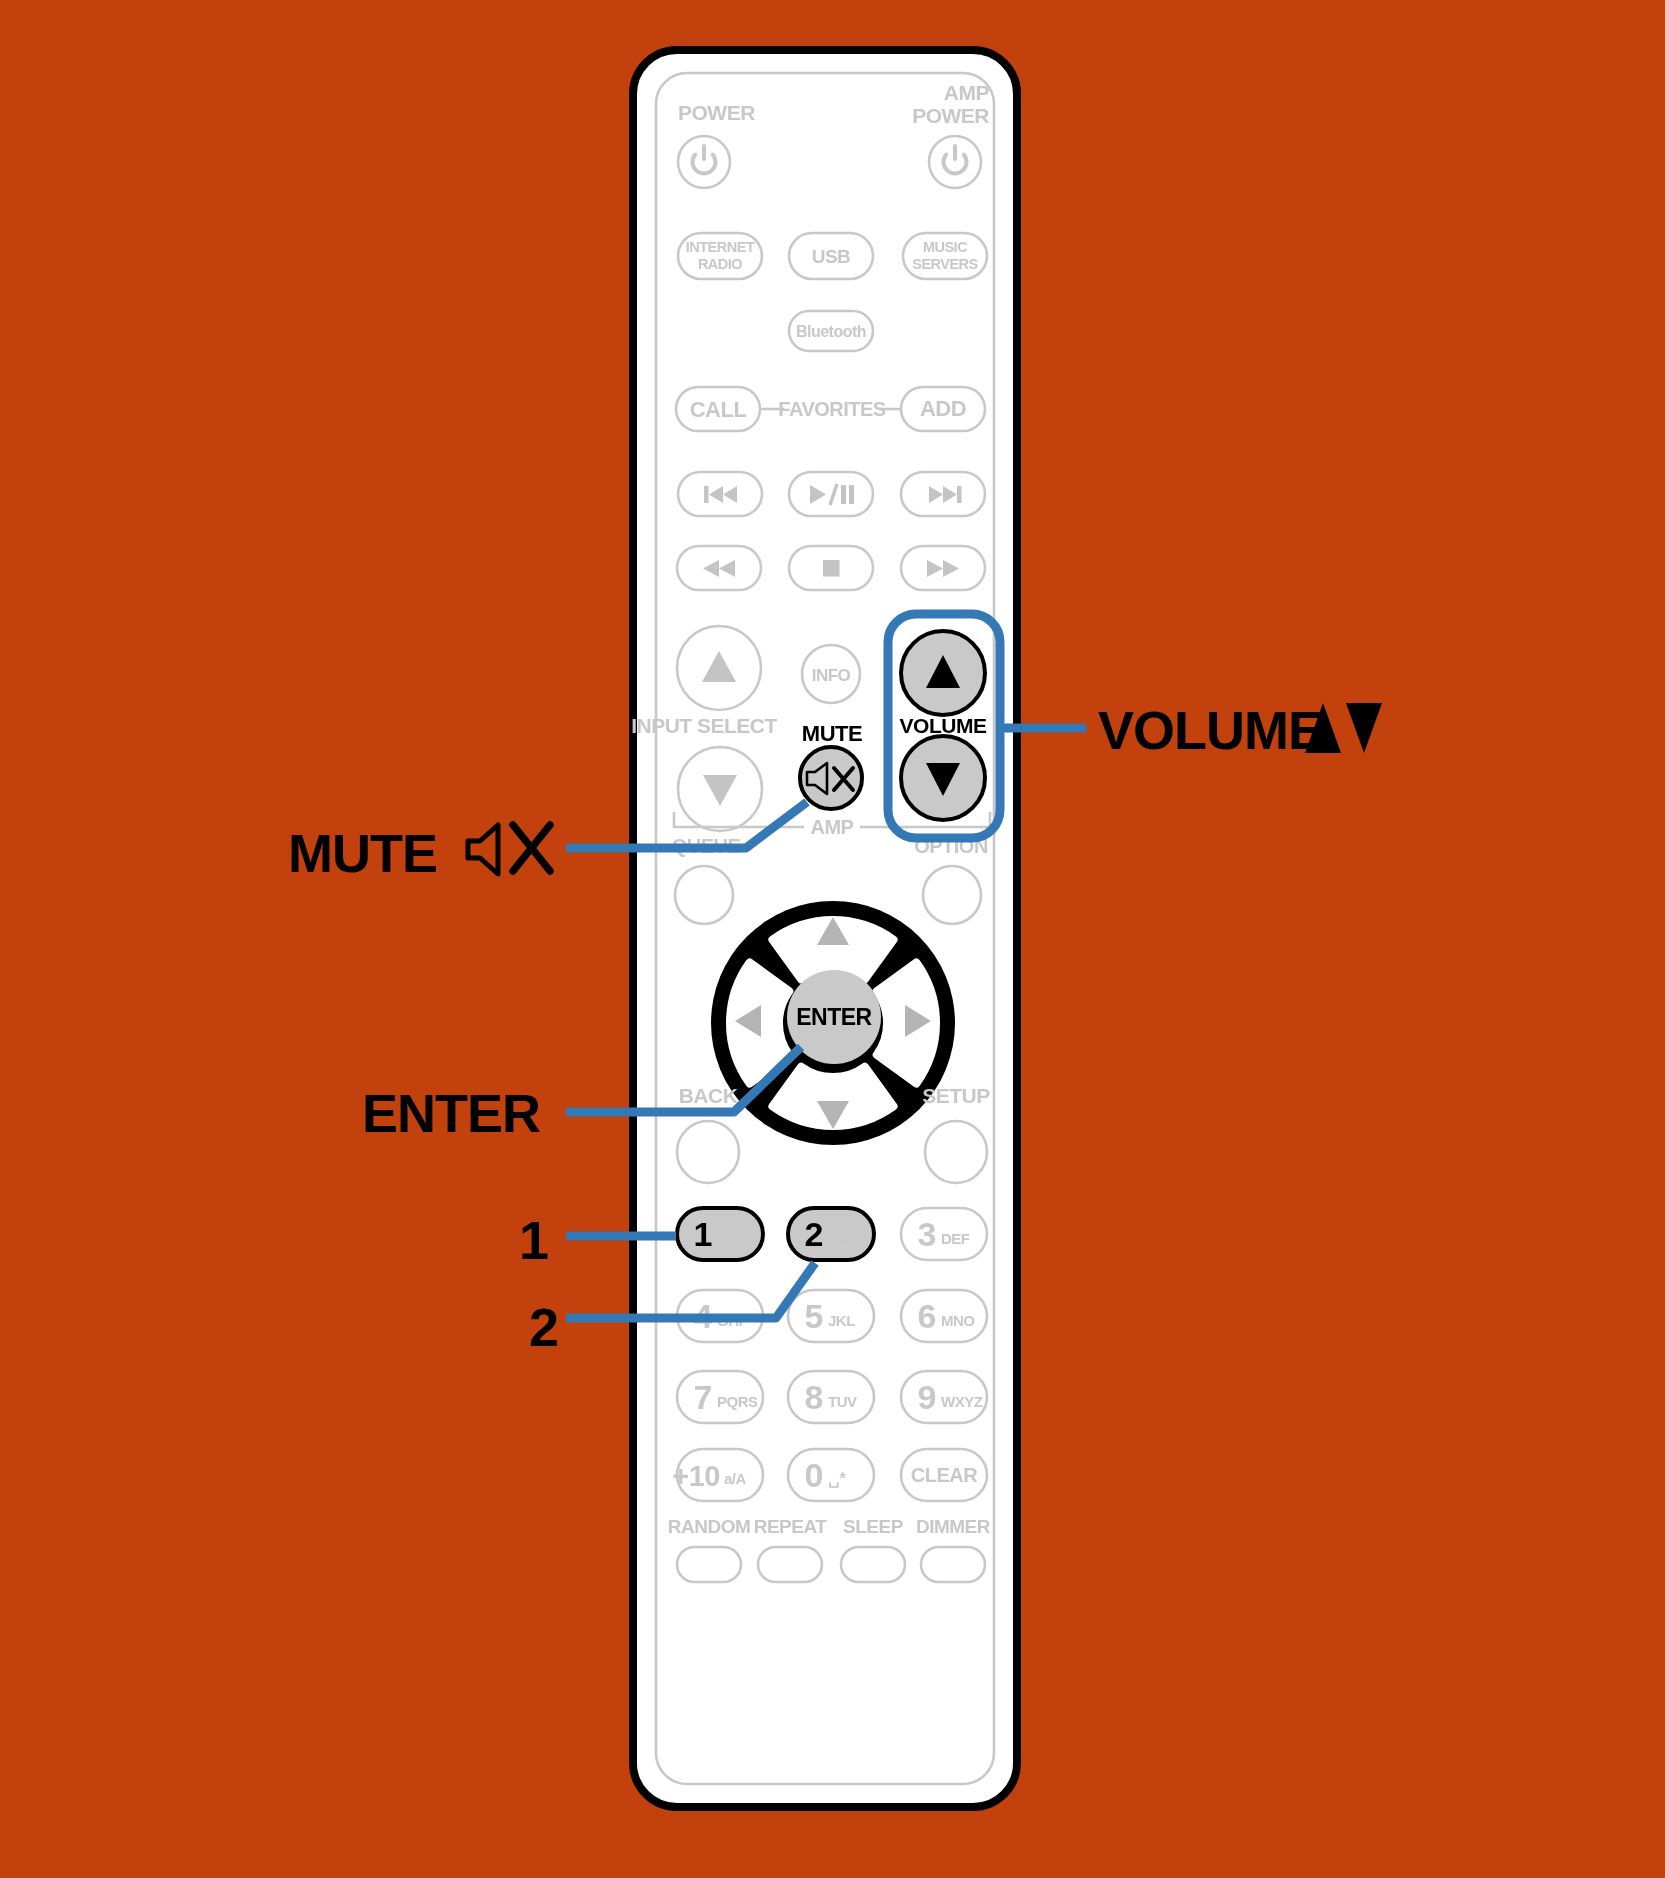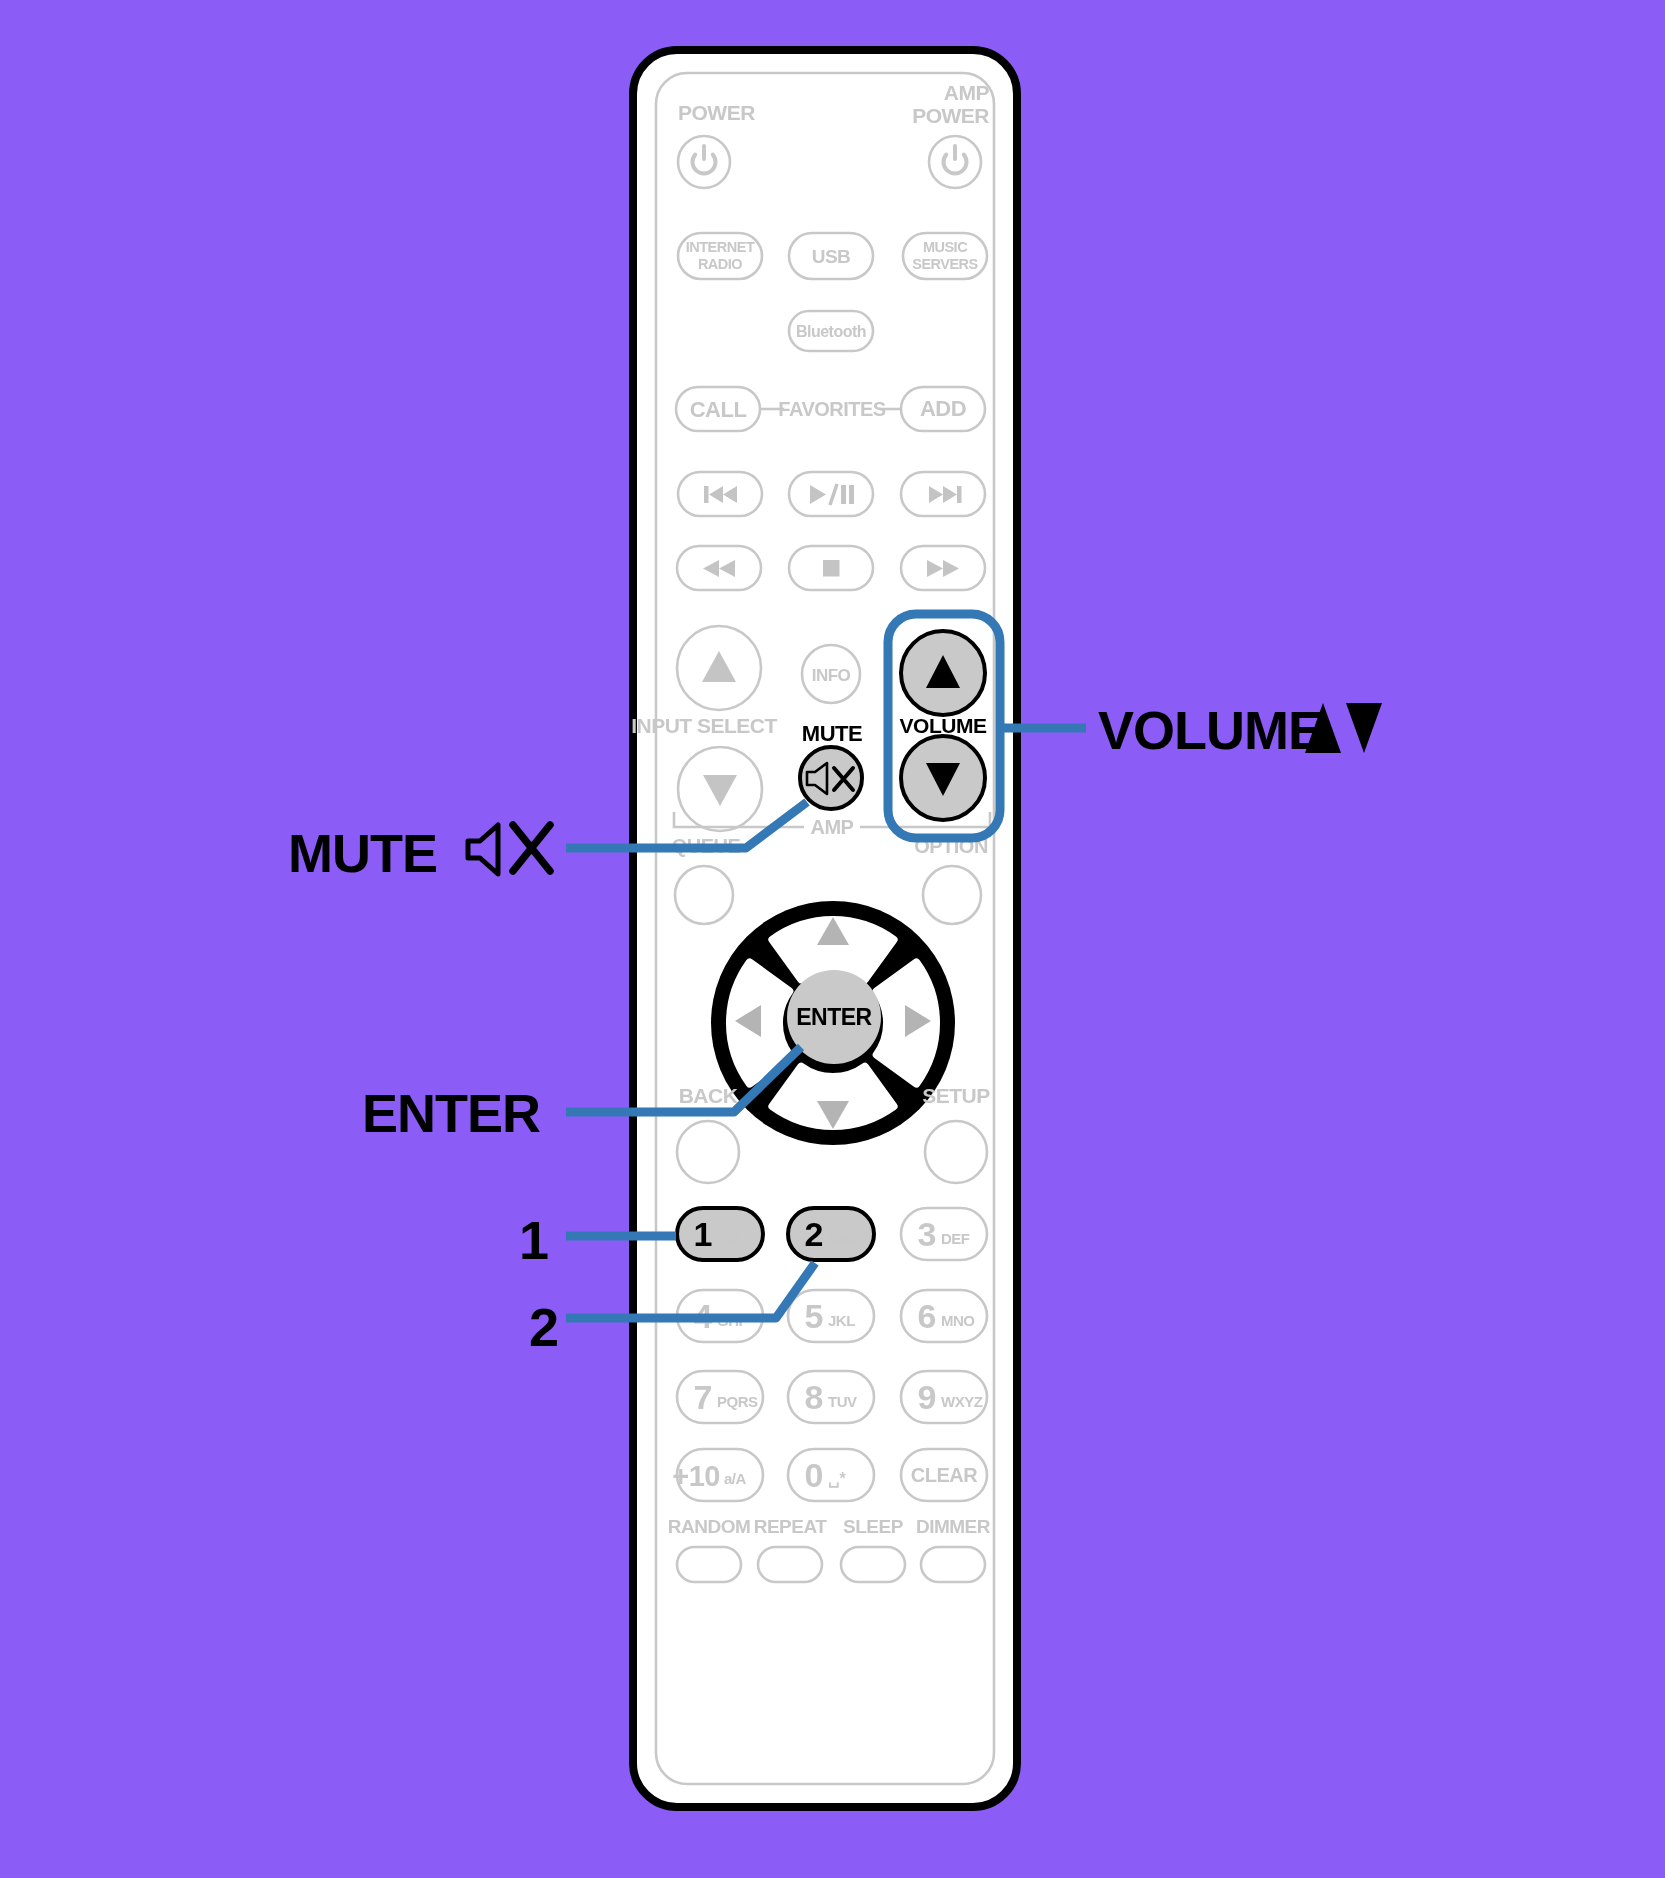--- a/index.html
+++ b/index.html
@@ -1,16 +1,16 @@
 <!DOCTYPE html>
 <html><head>
 <meta charset="utf-8">
 <style>
   html,body{margin:0;padding:0;background:#ffffff;}
-  .canvas{position:relative;width:1665px;height:1878px;background:#8b5cf6;overflow:hidden;}
+  .canvas{position:relative;width:1665px;height:1878px;background:#c2410c;overflow:hidden;}
   svg{display:block;}
   svg text{font-family:"Liberation Sans","DejaVu Sans",sans-serif;font-weight:bold;}
   .condensed{letter-spacing:-0.5px;}
   .gray-t{fill:#c8c8c8;}
   .black-t{fill:#000000;}
   .pill{fill:#ffffff;stroke:#c8c8c8;stroke-width:2.6;}
   .pill-hl{fill:#c9c9c9;stroke:#000000;stroke-width:4;}
   .circ{fill:#ffffff;stroke:#c8c8c8;stroke-width:2.6;}
   .circ-hl{fill:#c9c9c9;stroke:#000000;stroke-width:4;}
   .blue-line{fill:none;stroke:#3478b6;stroke-width:9;stroke-linejoin:round;stroke-linecap:butt;}

